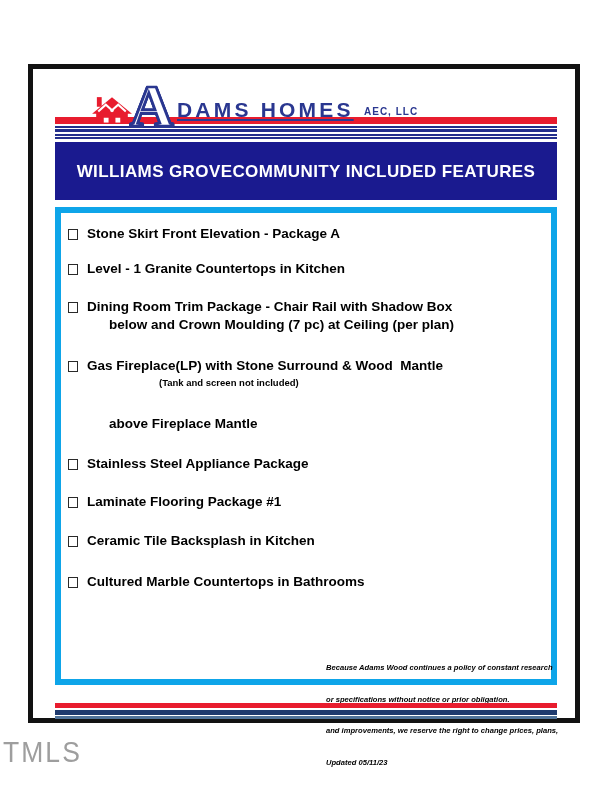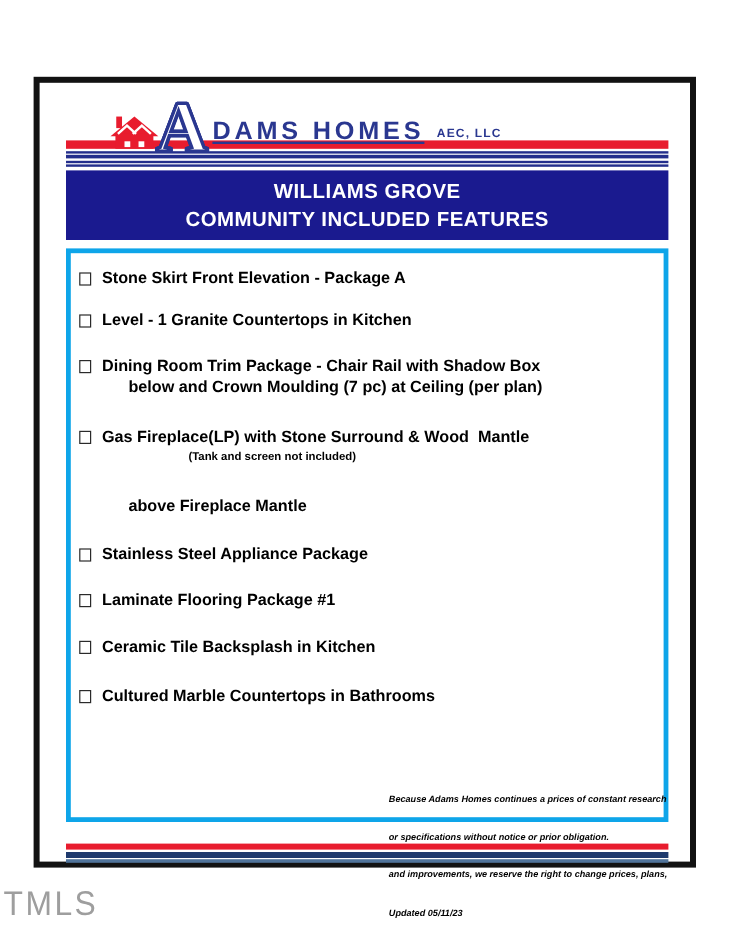--- a/index.html
+++ b/index.html
@@ -32,28 +32,28 @@
   
   .stripe{position:absolute;left:55px;width:502px;}
   .s-red-top{top:117px;height:7px;background:#e81c2e;z-index:2;}
   .s-n1{top:126px;height:1.5px;background:#232e8c;}
   .s-n2{top:129px;height:3px;background:#232e8c;}
   .s-n3{top:133.5px;height:2px;background:#232e8c;}
   .s-n4{top:137px;height:1.5px;background:#232e8c;}
   
   .band{
     position:absolute;left:55px;top:142px;width:502px;height:58px;background:#1a1a8f;
-    display:flex;flex-direction:column;align-items:center;justify-content:center;
+    display:flex;flex-direction:row;align-items:center;justify-content:center;
     color:#ffffff;font-weight:bold;font-size:17px;line-height:23px;letter-spacing:0.4px;
     text-align:center;white-space:pre;
   }
   
   .fbox{
     position:absolute;left:55px;top:207px;width:502px;height:478px;
-    border:4px solid #0ea5e9;box-sizing:border-box;background:#fff;
+    border:6px solid #0ea5e9;box-sizing:border-box;background:#fff;
   }
   .row{
     position:absolute;left:7px;display:flex;align-items:flex-start;
     font-weight:bold;font-size:13.5px;color:#000;white-space:pre;line-height:16px;
   }
   .cb{
     width:8px;height:9px;border:1.6px solid #2a2a2a;margin:3px 9px 0 0;flex:none;background:#fff;
   }
   .row-small{font-size:12.4px;left:3px;}
   .row-small .cb{margin-right:2px;}
@@ -151,21 +151,21 @@
       <span>Ceramic Tile Backsplash in Kitchen</span>
     </div>
 
     <div class="row" style="top:361px">
       <span class="cb"></span>
       <span>Cultured Marble Countertops in Bathrooms</span>
     </div>
 
 
     <div class="disclaimer">
-      <div>Because Adams Homes continues a prices of constant research</div>
+      <div>Because Adams Wood continues a policy of constant research</div>
       <div>or specifications without notice or prior obligation.</div>
       <div>and improvements, we reserve the right to change prices, plans,</div>
       <div>Updated 05/11/23</div>
     </div>
   </div>
 
   <div class="stripe b-red"></div>
   <div class="stripe b-navy"></div>
   <div class="stripe b-steel"></div>
 

